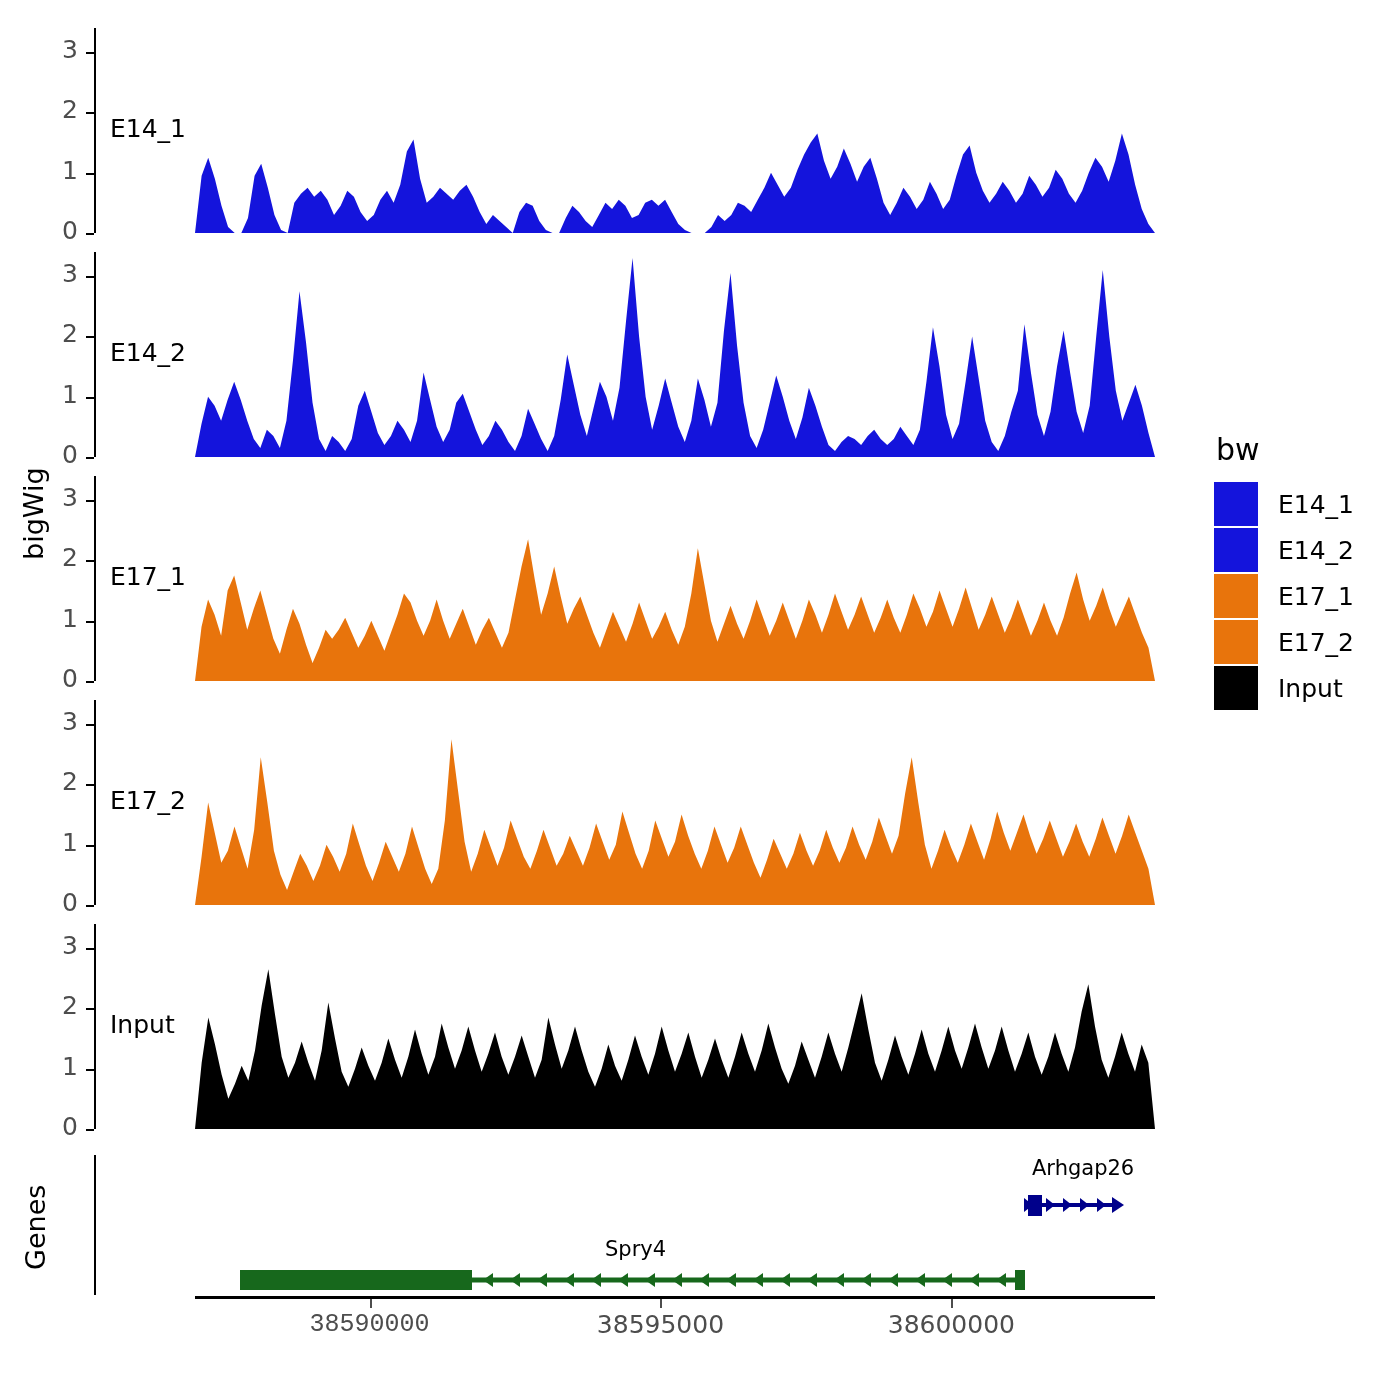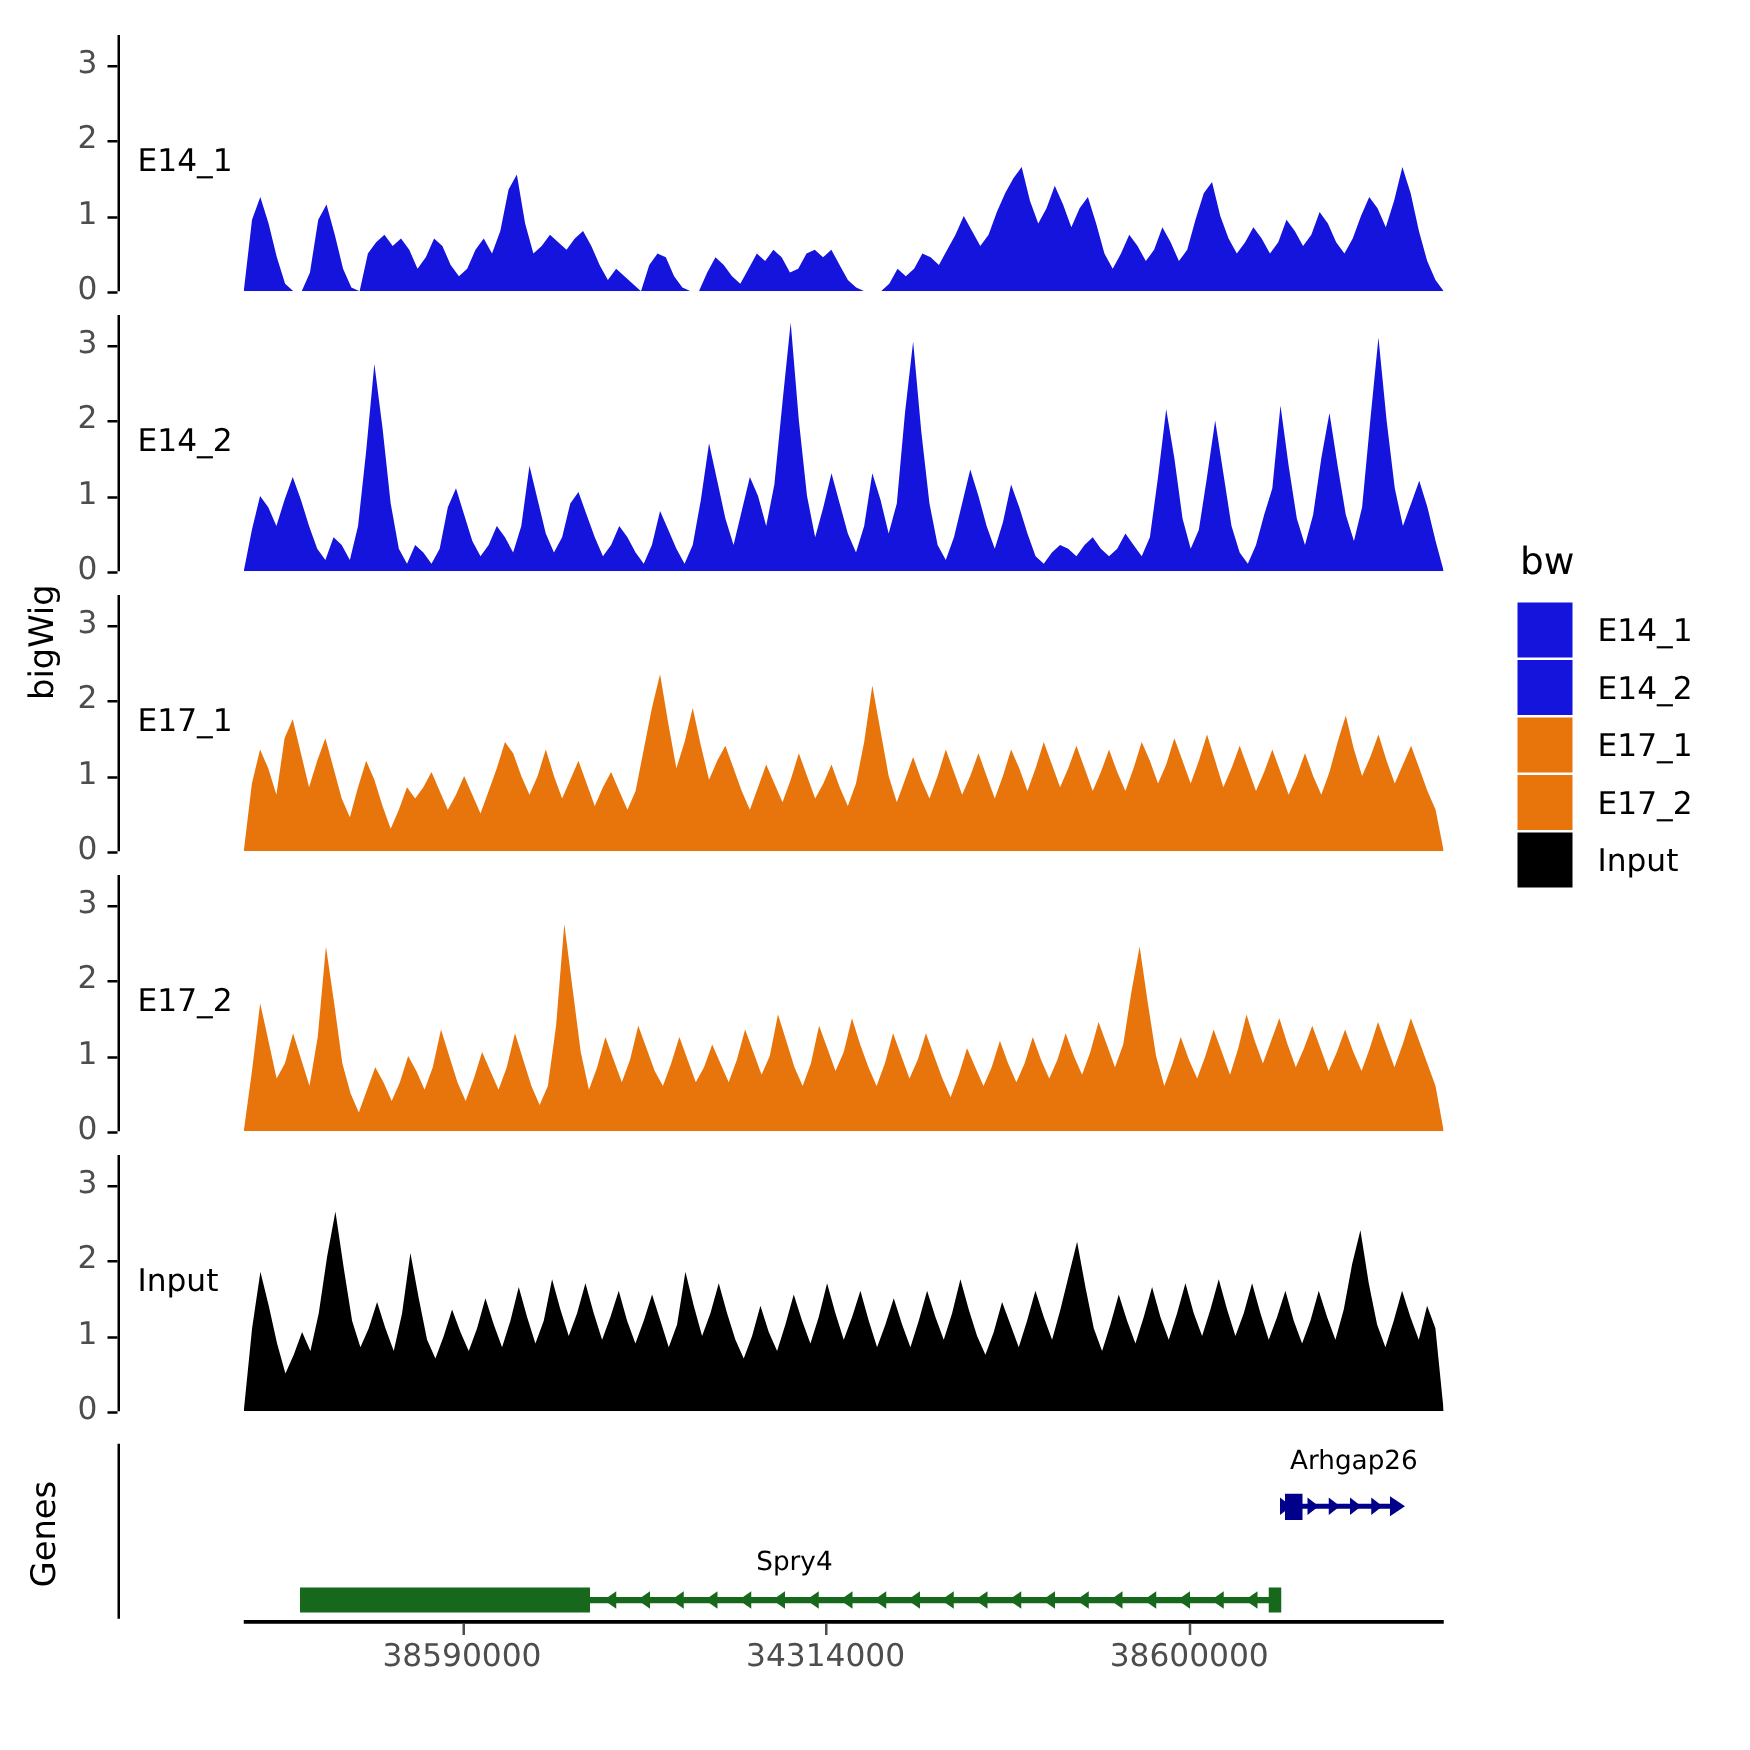--- a/index.html
+++ b/index.html
@@ -185,23 +185,23 @@
         </g>
       </svg>
     </div>
     <div class="gene-label" style="left:1032px;top:1px;">Arhgap26</div>
     <div class="gene-label" style="left:605px;top:82px;">Spry4</div>
   </div>
 
   <div class="xaxis-line"></div>
   <div id="xticks">
       <div class="xtick" style="left: 369.545px;"></div>
-      <div class="xticklabel" style="left: 259.545px;">38590000</div>
+      <div class="xticklabel" style="left: 259.545px; font-family: Liberation Mono, monospace;">38590000</div>
       <div class="xtick" style="left: 660.455px;"></div>
-      <div class="xticklabel" style="left: 550.455px;">34314000</div>
+      <div class="xticklabel" style="left: 550.455px;">38595000</div>
       <div class="xtick" style="left: 951.364px;"></div>
       <div class="xticklabel" style="left: 841.364px; text-align: center;">38600000</div>
     </div>
 
   <div class="legend">
     <div class="legend-title">bw</div>
     <div id="legend-rows">
         <div class="legend-row">
           <div class="swatch" style="background: rgb(20, 20, 220);"></div>
           <div class="legend-text">E14_1</div>

